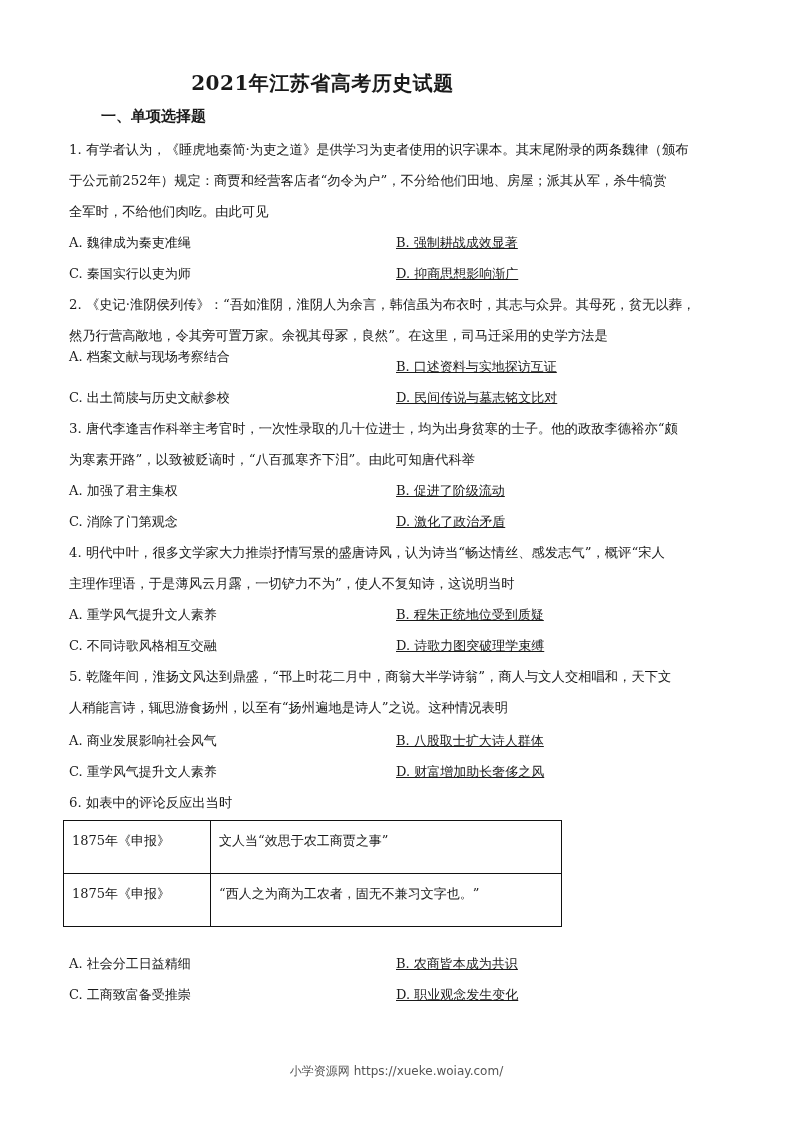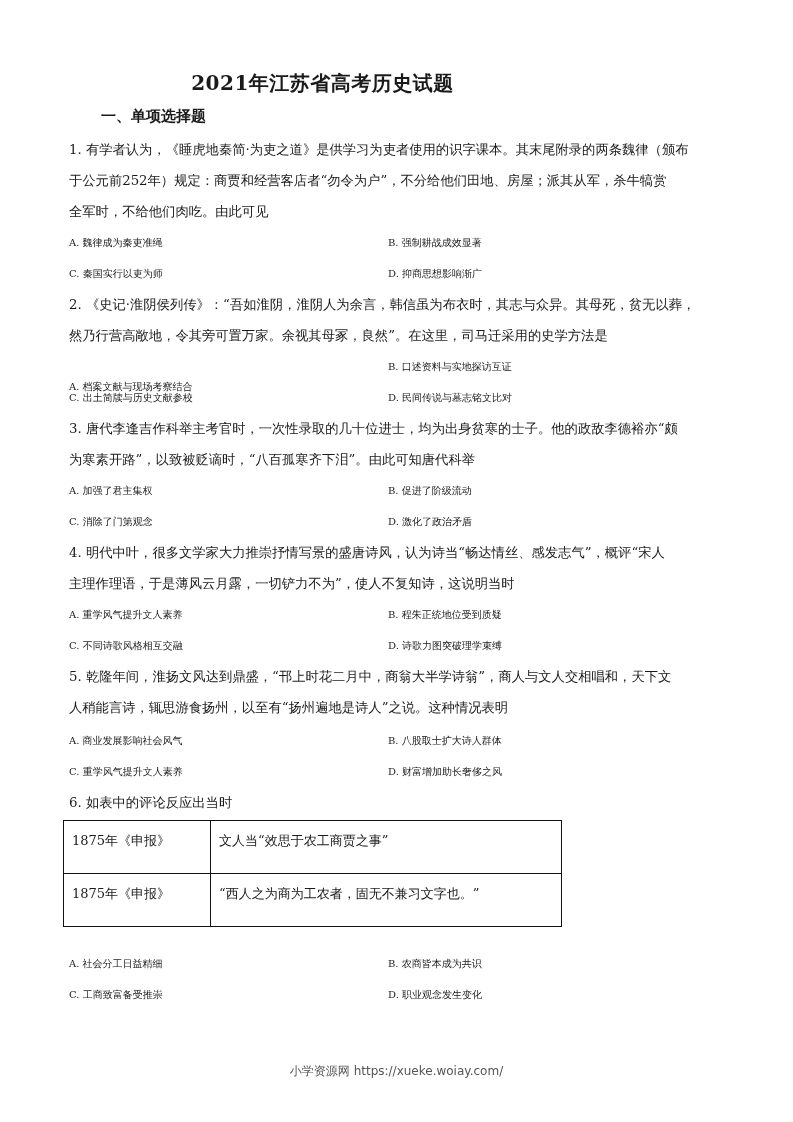--- a/index.html
+++ b/index.html
@@ -13,23 +13,23 @@
     font-size: 20px; font-weight: bold; letter-spacing: 0.5px;
   }
   .section {
     position: absolute; top: 107px; left: 69px;
     font-size: 15px; font-weight: bold; margin-left: 32px;
   }
   .line {
     position: absolute; left: 69px; font-size: 13.3px; white-space: nowrap;
     line-height: 18px;
   }
-  .opt { position: absolute; font-size: 10px; white-space: nowrap; line-height: 18px; }
+  .opt { position: absolute; font-size: 13px; white-space: nowrap; line-height: 18px; }
   .optA { left: 69px; }
-  .optB { left: 388px; }
+  .optB { left: 396px; text-decoration: underline; }
   table.t6 {
     position: absolute; left: 63px; top: 820px; width: 499px;
     border-collapse: collapse; font-size: 13px;
   }
   table.t6 td {
     border: 1.5px solid #111; height: 40px; padding: 0 0 12px 8px;
     vertical-align: middle; white-space: nowrap;
   }
   table.t6 td.c1 { width: 138px; }
   .footer {
@@ -47,21 +47,21 @@
 <div class="line" style="top:141px">1. 有学者认为，《睡虎地秦简·为吏之道》是供学习为吏者使用的识字课本。其末尾附录的两条魏律（颁布</div>
 <div class="line" style="top:172px">于公元前252年）规定：商贾和经营客店者“勿令为户”，不分给他们田地、房屋；派其从军，杀牛犒赏</div>
 <div class="line" style="top:203px">全军时，不给他们肉吃。由此可见</div>
 <div class="opt optA" style="top:234px">A. 魏律成为秦吏准绳</div>
 <div class="opt optB" style="top:234px">B. 强制耕战成效显著</div>
 <div class="opt optA" style="top:265px">C. 秦国实行以吏为师</div>
 <div class="opt optB" style="top:265px">D. 抑商思想影响渐广</div>
 
 <div class="line" style="top:296px">2. 《史记·淮阴侯列传》：“吾如淮阴，淮阴人为余言，韩信虽为布衣时，其志与众异。其母死，贫无以葬，</div>
 <div class="line" style="top:327px">然乃行营高敞地，令其旁可置万家。余视其母冢，良然”。在这里，司马迁采用的史学方法是</div>
-<div class="opt optA" style="top:378px">A. 档案文献与现场考察结合</div>
+<div class="opt optA" style="top:348px">A. 档案文献与现场考察结合</div>
 <div class="opt optB" style="top:358px">B. 口述资料与实地探访互证</div>
 <div class="opt optA" style="top:389px">C. 出土简牍与历史文献参校</div>
 <div class="opt optB" style="top:389px">D. 民间传说与墓志铭文比对</div>
 
 <div class="line" style="top:420px">3. 唐代李逢吉作科举主考官时，一次性录取的几十位进士，均为出身贫寒的士子。他的政敌李德裕亦“颇</div>
 <div class="line" style="top:451px">为寒素开路”，以致被贬谪时，“八百孤寒齐下泪”。由此可知唐代科举</div>
 <div class="opt optA" style="top:482px">A. 加强了君主集权</div>
 <div class="opt optB" style="top:482px">B. 促进了阶级流动</div>
 <div class="opt optA" style="top:513px">C. 消除了门第观念</div>
 <div class="opt optB" style="top:513px">D. 激化了政治矛盾</div>

